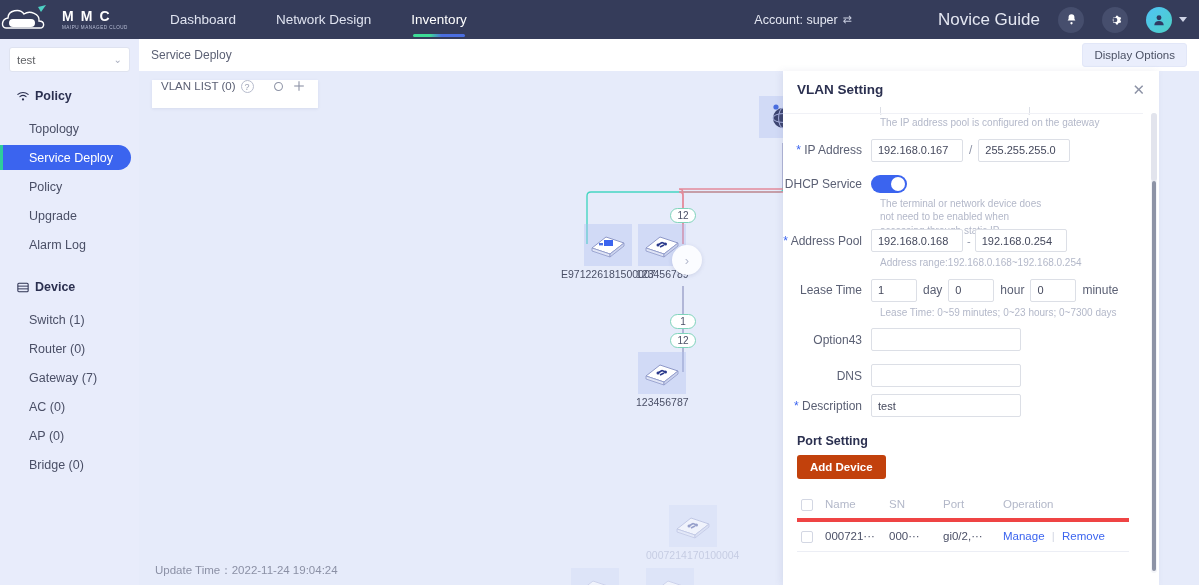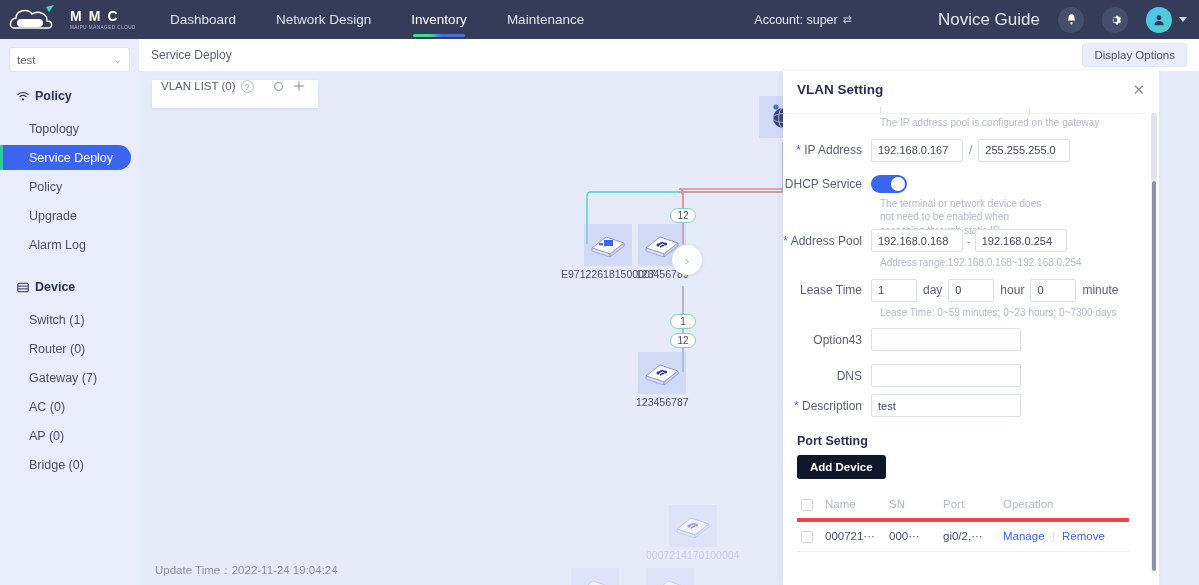--- a/index.html
+++ b/index.html
@@ -11,21 +11,21 @@
     color: #303133;
   }
   #app { position: relative; width: 1199px; height: 585px; }
 
   
   .header {
     position: absolute; top: 0; left: 0; width: 1199px; height: 39px;
     background: #353c5a;
     display: flex; align-items: center;
   }
-  .brand { display: flex; align-items: center; width: 140px; padding-left: 8px; gap: 6px; }
+  .brand { display: flex; align-items: center; width: 140px; gap: 6px; }
   .logo-cloud { position: relative; width: 56px; height: 32px; }
   .logo-cloud svg { position: absolute; top: 0; left: 0; }
   .brand-text { display: flex; flex-direction: column; line-height: 1; }
   .brand-title { color: #fff; font-size: 14px; font-weight: 700; letter-spacing: 1.6px; }
   .brand-sub { color: #b9bfd6; font-size: 4.6px; letter-spacing: .5px; margin-top: 3px; }
 
   .nav { display: flex; align-items: center; height: 39px; margin-left: 10px; }
   .nav-item {
     position: relative; height: 39px; display: flex; align-items: center;
     padding: 0 20px; color: #dfe3f0; font-size: 13.5px; cursor: pointer;
@@ -180,21 +180,21 @@
     position: relative; cursor: pointer;
   }
   .toggle .knob {
     position: absolute; top: 2px; right: 2px; width: 14px; height: 14px;
     border-radius: 50%; background: #fff;
   }
   .unit { font-size: 12px; color: #5b6074; margin: 0 6px; }
 
   .section-title { font-size: 12.5px; font-weight: 700; color: #2b3050; padding-left: 14px; }
   .btn-primary {
-    background: #0f172a; color: #fff; font-size: 11.5px; border: none; border-radius: 3px;
+    background: #c2410c; color: #fff; font-size: 11.5px; border: none; border-radius: 3px;
     padding: 6px 13px; cursor: pointer; font-weight: 700;
   }
 
   table.ports { width: 100%; border-collapse: collapse; }
   table.ports th {
     font-size: 11.5px; color: #b3b8c9; font-weight: 400; text-align: left;
     padding: 7px 4px; border-bottom: 4px solid #ef4444;
   }
   table.ports td {
     font-size: 11.5px; color: #4a4f66; padding: 8px 4px; border-bottom: 1px solid #eceef5;
@@ -242,23 +242,20 @@
 
     <div class="nav">
       <div class="nav-item">
           <span>Dashboard</span>
         </div>
       <div class="nav-item">
           <span>Network Design</span>
         </div>
       <div class="nav-item active">
           <span>Inventory</span>
-        </div>
-      <div class="nav-item">
-          <span>Maintenance</span>
         </div>
     </div>
 
     <div class="header-right">
       <div class="acct">
         <span>Account: super</span>
         <span class="swap">⇄</span>
       </div>
       <div class="novice">Novice Guide</div>
       <div class="circ-btn">

